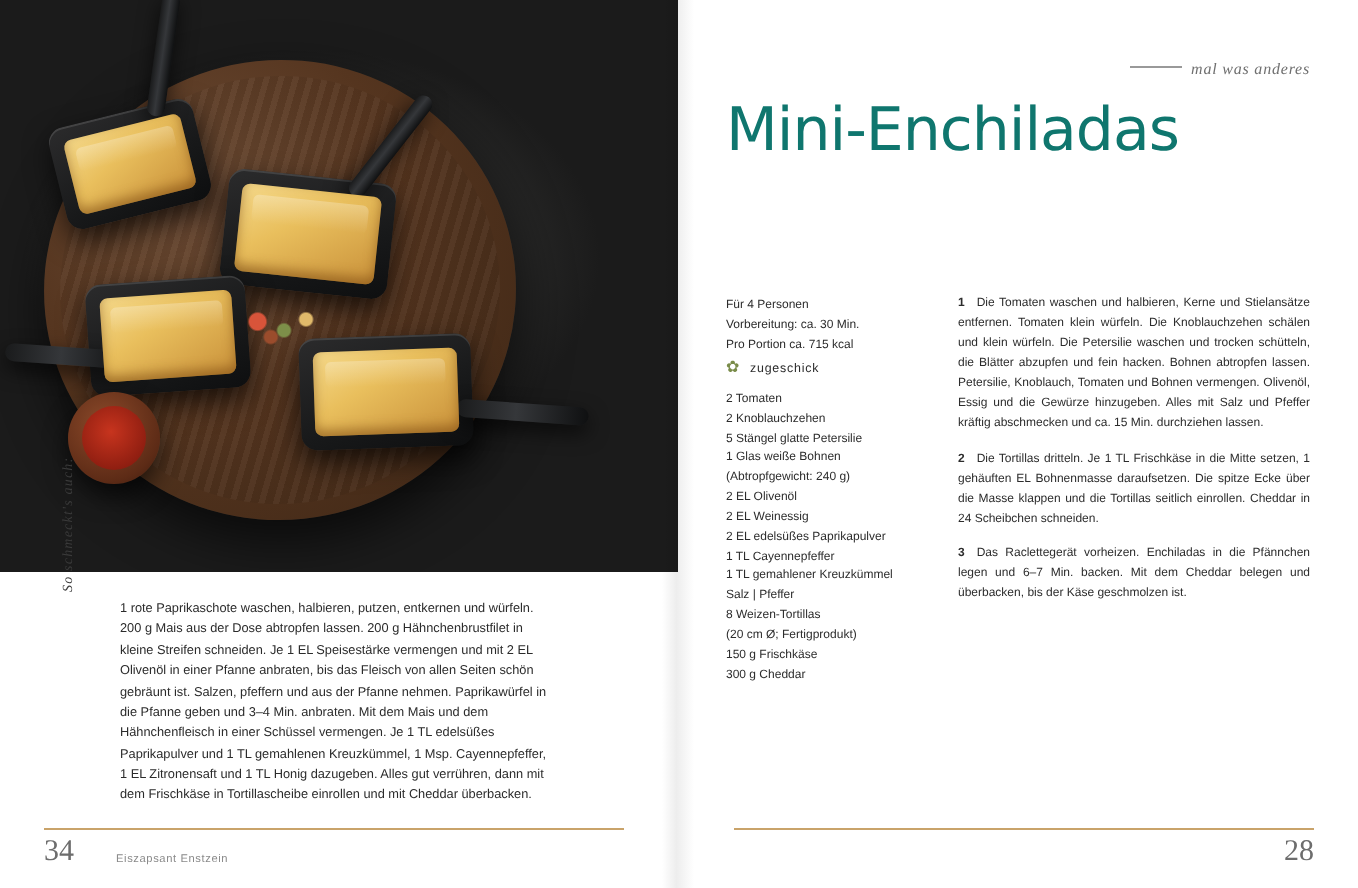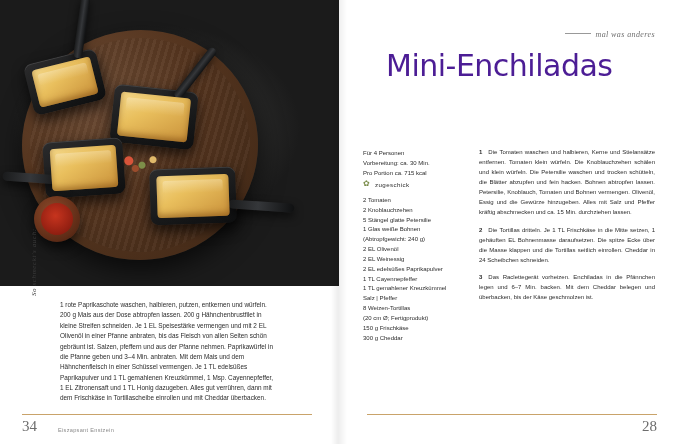--- a/index.html
+++ b/index.html
@@ -150,24 +150,23 @@
     font-size: 8px;
     color: #6f6f6f;
     letter-spacing: .4px;
   }
   .kicker .dash { display:inline-block; width:26px; border-top:.6px solid #999; vertical-align:middle; margin-right:5px; position:relative; top:-2px;}
   .title {
     position: absolute;
     left: 24px; top: 48px;
     font-size: 30px;
     letter-spacing: -.5px;
-    color: #4c1d95;
+    color: #0f766e;
     font-weight: 400;
     font-family: "DejaVu Sans", sans-serif;
-    margin-left: 23px;
   }
 
   .meta {
     position:absolute; left: 24px; top: 148px; width: 96px;
     font-size: 6px; line-height: 1.7; color: #2c2c2c;
   }
   .zutaten-head {
     position:absolute; left: 24px; top: 180px;
     font-size: 6.2px; color: #2c2c2c; letter-spacing: .4px;
     display:flex; align-items:center; gap:4px;

